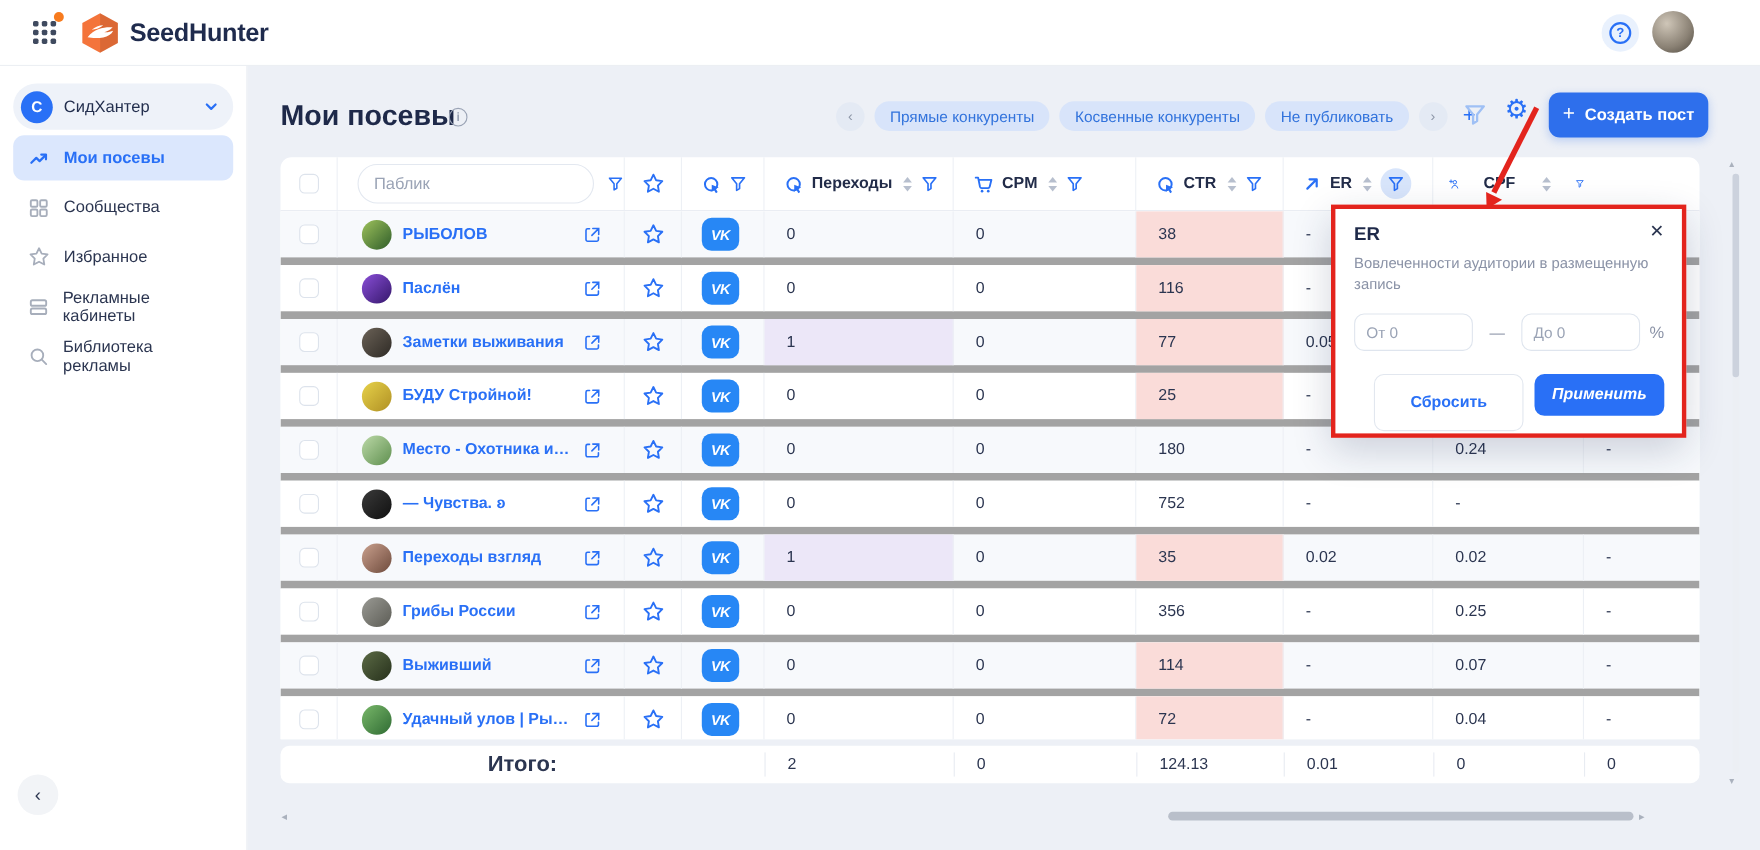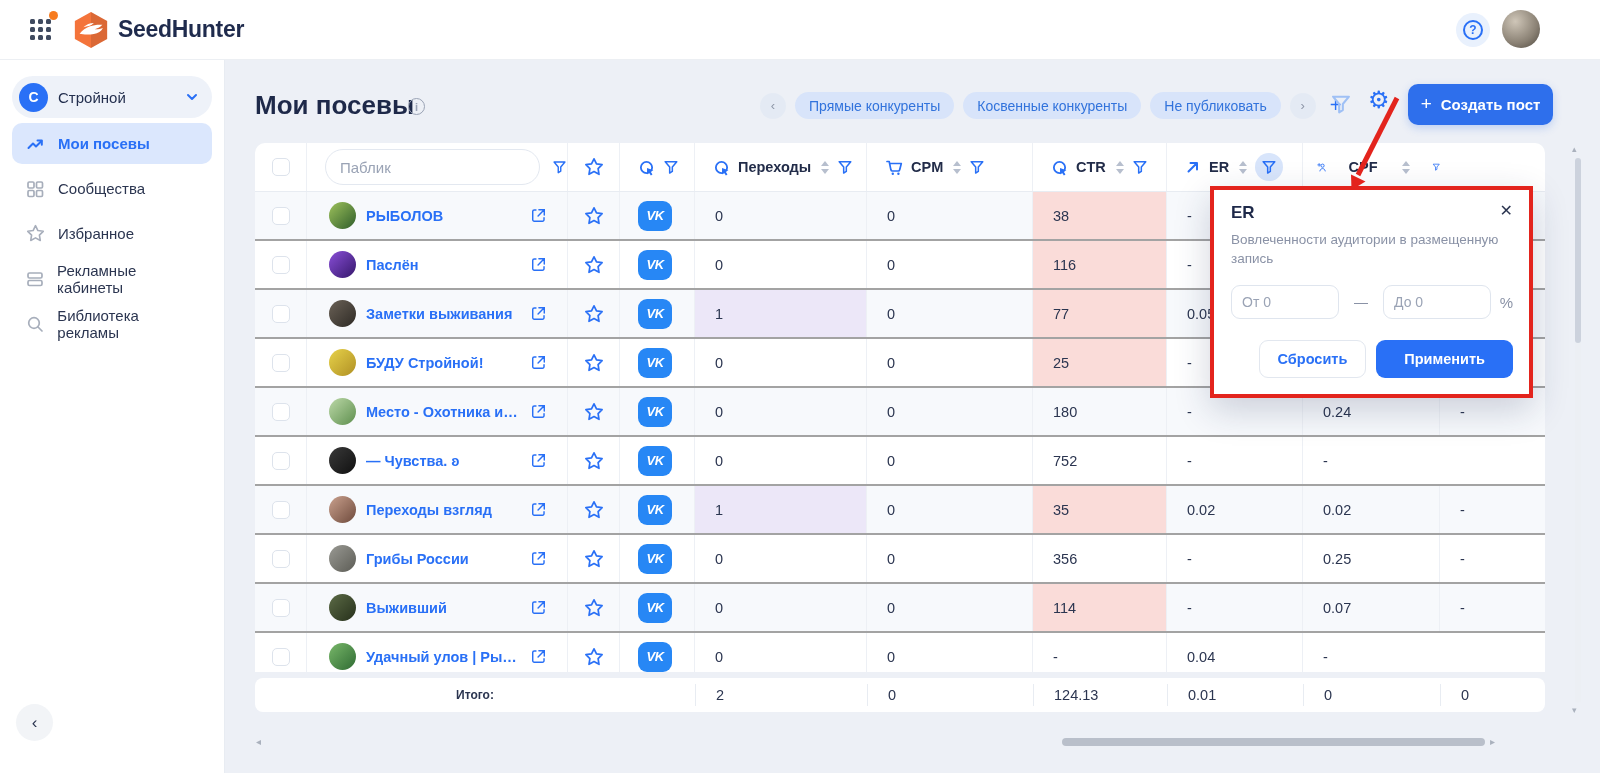--- a/index.html
+++ b/index.html
@@ -50,41 +50,41 @@
   .hcell:last-child { border-right:none; }
   .hcell .sort { display:flex; flex-direction:column; gap:3px; margin-left:2px; }
   .sort i { width:0; height:0; border-left:4px solid transparent; border-right:4px solid transparent; display:block; }
   .sort .up { border-bottom:5px solid #b7bfce; }
   .sort .dn { border-top:5px solid #b7bfce; }
   .search-box { width:215px; height:36px; border:1.5px solid #e3e8f0; border-radius:18px; display:flex; align-items:center; padding:0 12px 0 14px; background:#fff; }
   .search-box input { border:none; outline:none; flex:1; font-size:15px; color:#404040; font-family:"Liberation Sans",sans-serif; background:transparent; }
   .search-box input::placeholder { color:#9aa3b5; }
   .filter-hl { width:28px; height:28px; border-radius:50%; background:#d8e5fb; display:flex; align-items:center; justify-content:center; }
   .tbody { height:480px; overflow:hidden; }
-  .trow { display:grid; grid-template-columns:var(--tcols); height:49px; border-bottom:2px solid #a3a3a3; background:#fff;text-align:center; }
+  .trow { display:grid; grid-template-columns:var(--tcols); height:49px; border-bottom:7px solid #a3a3a3; background:#fff;text-align:center; }
   .trow.stripe { background:#f7f9fc; }
   .cell { display:flex; align-items:center; border-right:1px solid #edf0f5; overflow:hidden; }
   .cell:last-child { border-right:none; }
   .c-check { justify-content:center; }
   .checkbox { width:18px; height:18px; border:1.5px solid #dde3ec; border-radius:5px; background:#fff; cursor:pointer; }
   .c-name { padding-left:22px; gap:10px; }
   .avatar { width:27px; height:27px; border-radius:50%; flex:0 0 27px; }
   .cname { font-size:14.5px; font-weight:600; color:#2970f6; white-space:nowrap; overflow:hidden; text-overflow:ellipsis; cursor:pointer; }
   .extlink { margin-left:auto; margin-right:20px; flex:0 0 16px; cursor:pointer; display:flex; }
   .c-star { justify-content:center; }
   .c-star svg { cursor:pointer; }
   .c-vk { justify-content:flex-start; padding-left:18px; }
   .vkbadge { width:34px; height:30px; border-radius:9px; background:#2787f5; color:#fff; font-size:13px; font-weight:700; font-style:italic; display:flex; align-items:center; justify-content:center; cursor:pointer; letter-spacing:-0.5px; }
   .c-num { padding-left:20px; font-size:14.5px; color:#2b3550; }
   .hl-purple { background:#ece7f8; }
   .hl-pink { background:#fadcd9; }
 
   
   .totals { position:absolute; left:255px; top:678px; width:1290px; height:34px; background:#fff; border-radius:8px; display:grid; grid-template-columns:440px 172px 166px 134px 136px 137px 105px; align-items:center; z-index:1; }
-  .totals .tl { text-align:center; font-size:12px; font-weight:700; color:#2b3550; }
+  .totals .tl { text-align:center; font-size:20px; font-weight:700; color:#2b3550; }
   .totals .tv { font-size:14.5px; color:#2b3550; padding-left:20px; border-left:1px solid #e8ecf2; height:22px; display:flex; align-items:center; }
 
   
   .hscroll-thumb { position:absolute; left:1062px; top:738px; width:423px; height:8px; border-radius:4px; background:#b9bfca; cursor:pointer; }
   .hscroll-arrow { position:absolute; font-size:10px; color:#aab1bd; top:736px; cursor:pointer; }
   .vscroll-track { position:absolute; left:1575px; top:158px; width:6px; height:545px; background:#eceff4; border-radius:3px; }
   .vscroll-thumb { position:absolute; left:1575px; top:158px; width:6px; height:185px; background:#ccd2dd; border-radius:3px; cursor:pointer; }
   .vscroll-arrow { position:absolute; left:1572px; font-size:9px; color:#aab1bd; cursor:pointer; }
 
   
@@ -92,22 +92,22 @@
   .popup-title-row { display:flex; align-items:flex-start; }
   .popup-title { font-size:17px; font-weight:700; color:#1e2949; }
   .popup-close { margin-left:auto; font-size:16px; color:#2b3550; cursor:pointer; line-height:1; }
   .popup-desc { margin-top:7px; font-size:13.5px; line-height:19px; color:#8a92a6; width:280px; }
   .popup-inputs { margin-top:17px; display:flex; align-items:center; }
   .popup-input { width:108px; height:34px; border:1.5px solid #dfe5ee; border-radius:9px; padding:0 10px; font-size:14px; color:#2b3550; outline:none; font-family:"Liberation Sans",sans-serif; }
   .popup-input::placeholder { color:#9aa3b5; }
   .popup-dash { width:44px; text-align:center; color:#8a92a6; font-size:14px; }
   .popup-pct { margin-left:auto; color:#8a92a6; font-size:15px; }
   .popup-btns { margin-top:21px; display:flex; justify-content:flex-end; gap:10px; }
-  .btn-reset { height:38px; padding:0 18px; background:#fff; border:1.5px solid #e2e7ef; border-radius:9px; color:#2970f6; font-size:14.5px; font-weight:600; display:flex; align-items:center; cursor:pointer; }
-  .btn-apply { height:38px; padding:0 28px; background:#2970f6; border-radius:9px; color:#fff; font-size:14.5px; font-weight:600; display:flex; align-items:center; cursor:pointer; }
+  .btn-reset { height:52px; padding:0 32px; background:#fff; border:1.5px solid #e2e7ef; border-radius:9px; color:#2970f6; font-size:14.5px; font-weight:600; display:flex; align-items:center; cursor:pointer; }
+  .btn-apply { height:38px; padding:0 16px; background:#2970f6; border-radius:9px; color:#fff; font-size:14.5px; font-weight:600; display:flex; align-items:center; cursor:pointer;font-style:italic; }
 
   .arrow-overlay { position:absolute; left:0; top:0; width:1600px; height:773px; pointer-events:none; z-index:20; }
 </style>
 </head>
 <body>
 
 <svg width="0" height="0" style="position:absolute">
   <defs>
     <g id="i-funnel">
         <path d="M2.5 3h13l-5 6v5l-3 1.8V9z" fill="none" stroke="#2970f6" stroke-width="1.7" stroke-linejoin="round"></path>
@@ -164,21 +164,21 @@
     <div class="brand">SeedHunter</div>
     <div class="help-btn">
         <div class="help-ring">?</div>
       </div>
     <div class="user-avatar"></div>
   </header>
 
   <aside class="sidebar">
     <div class="workspace">
       <div class="ws-circle">C</div>
-      <div class="ws-name">Стройной</div>
+      <div class="ws-name">СидХантер</div>
       <svg class="ws-chev" width="16" height="16" viewBox="0 0 16 16">
           <path d="M4 6l4 4 4-4" fill="none" stroke="#2970f6" stroke-width="2" stroke-linecap="round" stroke-linejoin="round"></path>
         </svg>
     </div>
     <nav class="nav">
       <div class="nav-item active">
         <span class="nicon">
             <svg width="20" height="20" viewBox="0 0 20 20">
               <use href="#i-trend"></use>
             </svg>
@@ -735,20 +735,23 @@
           </div>
       <div class="cell c-vk">
             <span class="vkbadge">VK</span>
           </div>
       <div class="cell c-num c-per">
             <span>0</span>
           </div>
       <div class="cell c-num c-sub">
             <span>0</span>
           </div>
+      <div class="cell c-num c-cpm hl-pink">
+            <span>72</span>
+          </div>
       <div class="cell c-num c-ctr">
             <span>-</span>
           </div>
       <div class="cell c-num c-er">
             <span>0.04</span>
           </div>
       <div class="cell c-num c-cpf">
             <span>-</span>
           </div>
     </div>

